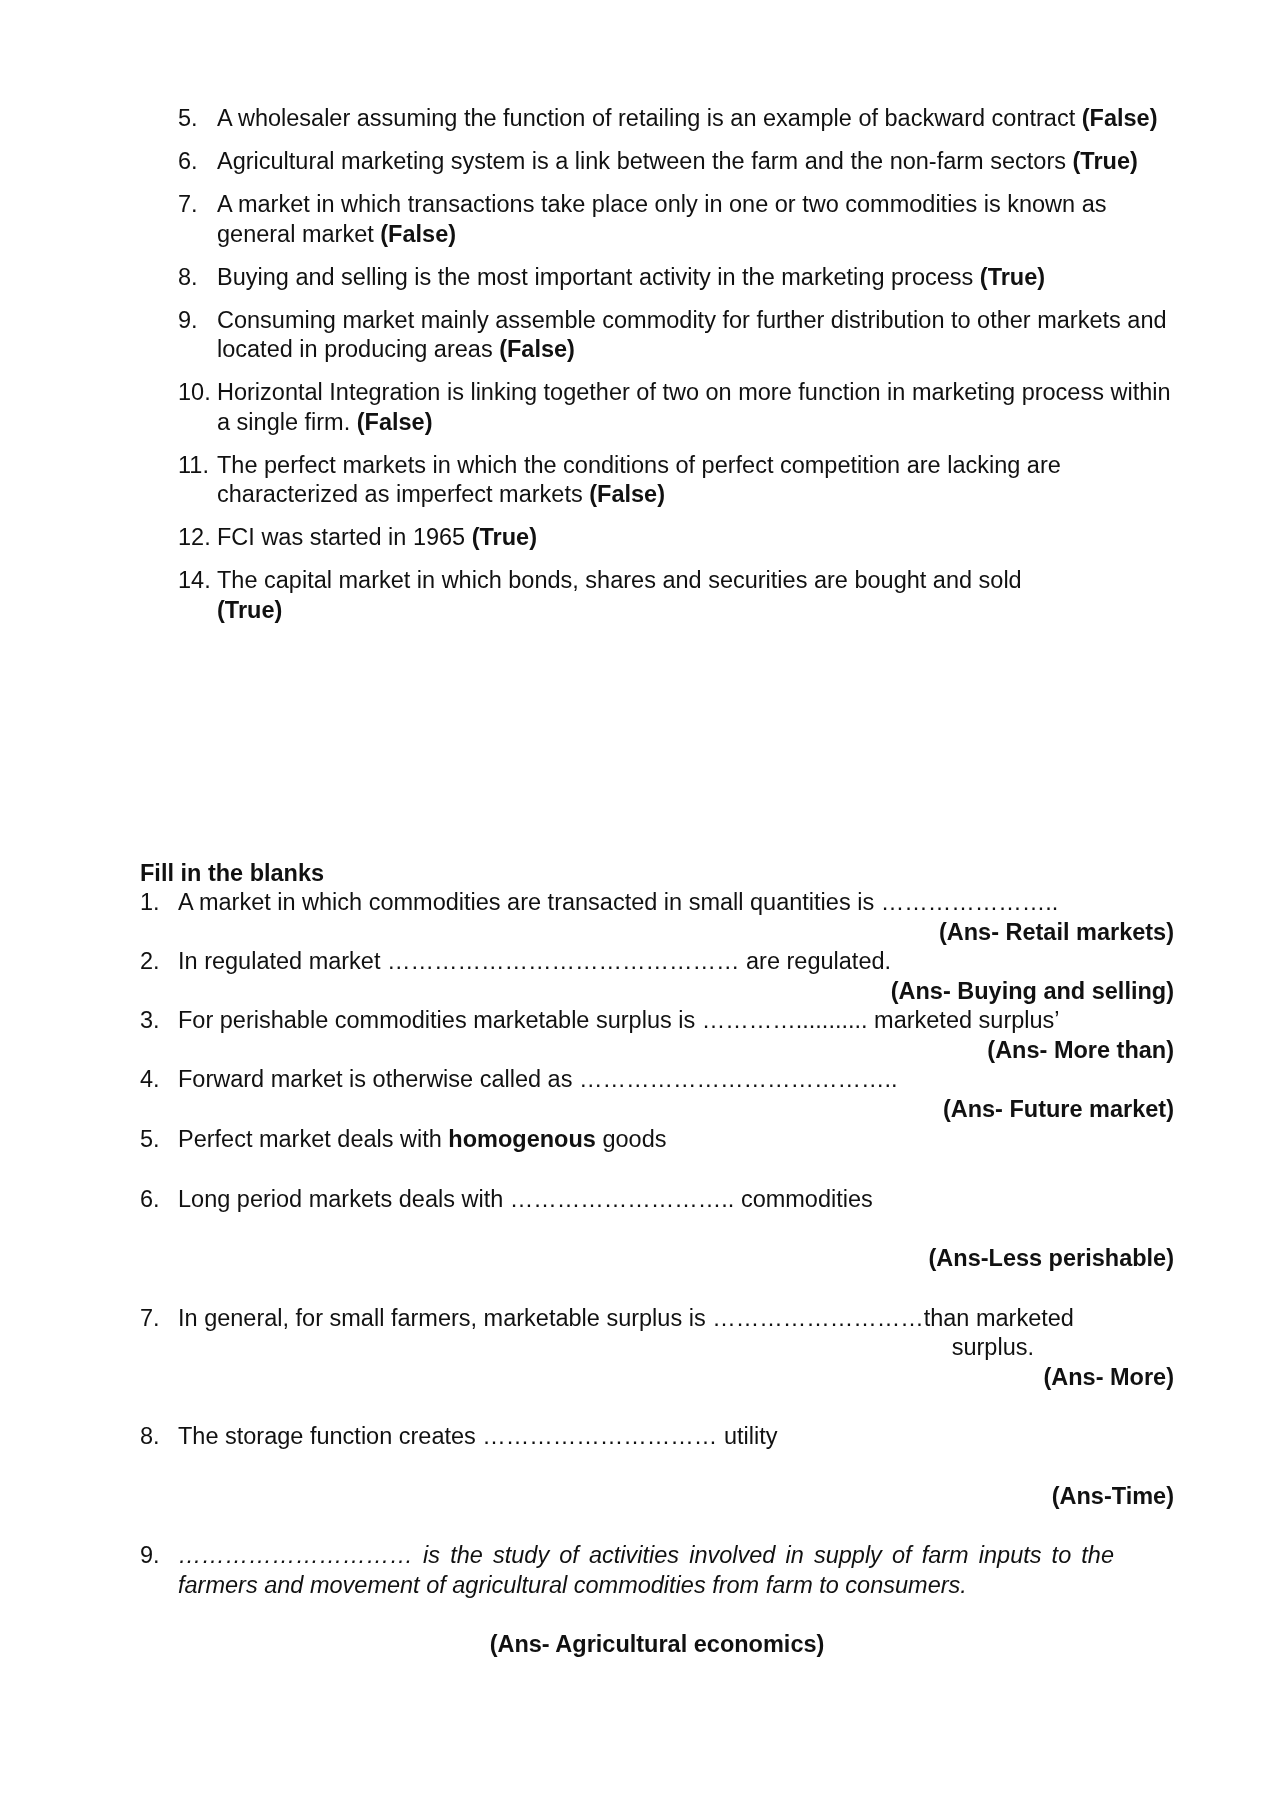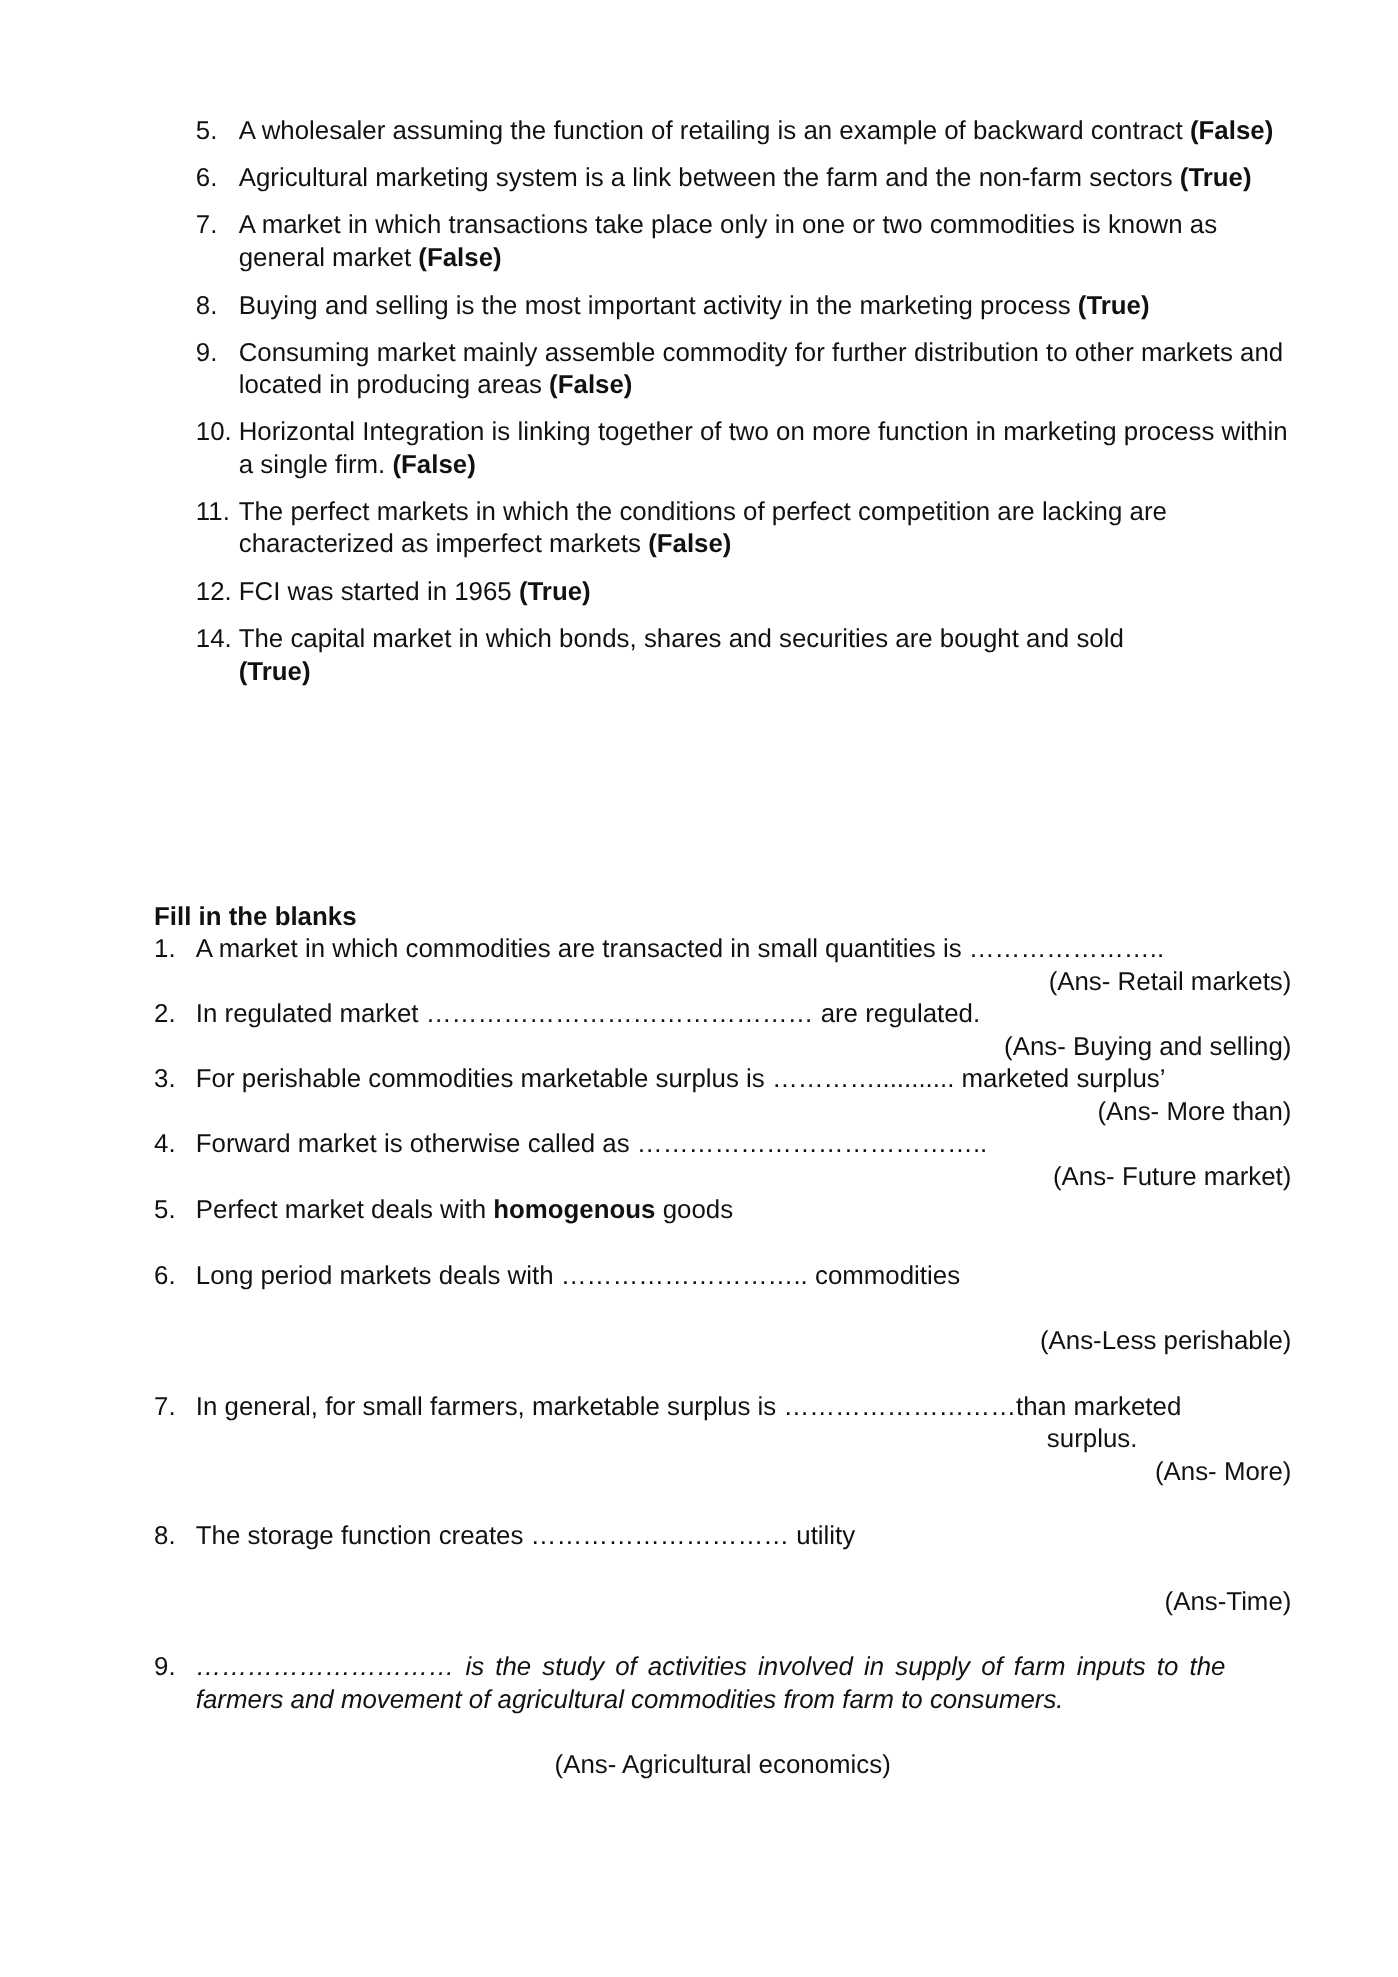--- a/index.html
+++ b/index.html
@@ -7,27 +7,27 @@
     width: 1271px; height: 1797px; position: relative; overflow: hidden;
     font-family: "Liberation Sans", sans-serif; color: #111111;
     font-size: 23.5px; line-height: 29.5px;
   }
   .tf-list { position: absolute; left: 178px; top: 104px; width: 1000px; }
   .tf-item { display: flex; margin-bottom: 13.5px; }
   .tf-num { width: 39px; flex: none; }
   .tf-text { flex: 1; }
   b, .bold { font-weight: bold; }
 
-  .fib { position: absolute; left: 140px; top: 818px; width: 1034px; }
+  .fib { position: absolute; left: 140px; top: 858px; width: 1034px; }
   .fib-heading { font-weight: bold; height: 30px; line-height: 30px; }
   .fib-item { position: relative; }
   .fib-row { display: flex; }
   .fib-num { width: 38px; flex: none; }
   .fib-text { flex: 1; }
-  .ans { text-align: right; font-weight: normal; }
+  .ans { text-align: right; font-weight: bold; }
   .justify { text-align: justify; text-align-last: left; font-style: italic; }
   .indent-right { text-align: right; padding-right: 140px; }
 </style>
 </head>
 <body>
 
 <div class="tf-list">
   <div class="tf-item">
     <span class="tf-num">5.</span>
     <span class="tf-text"><span>A wholesaler assuming the function of retailing is an example of backward contract</span> <b>(False)</b></span>

